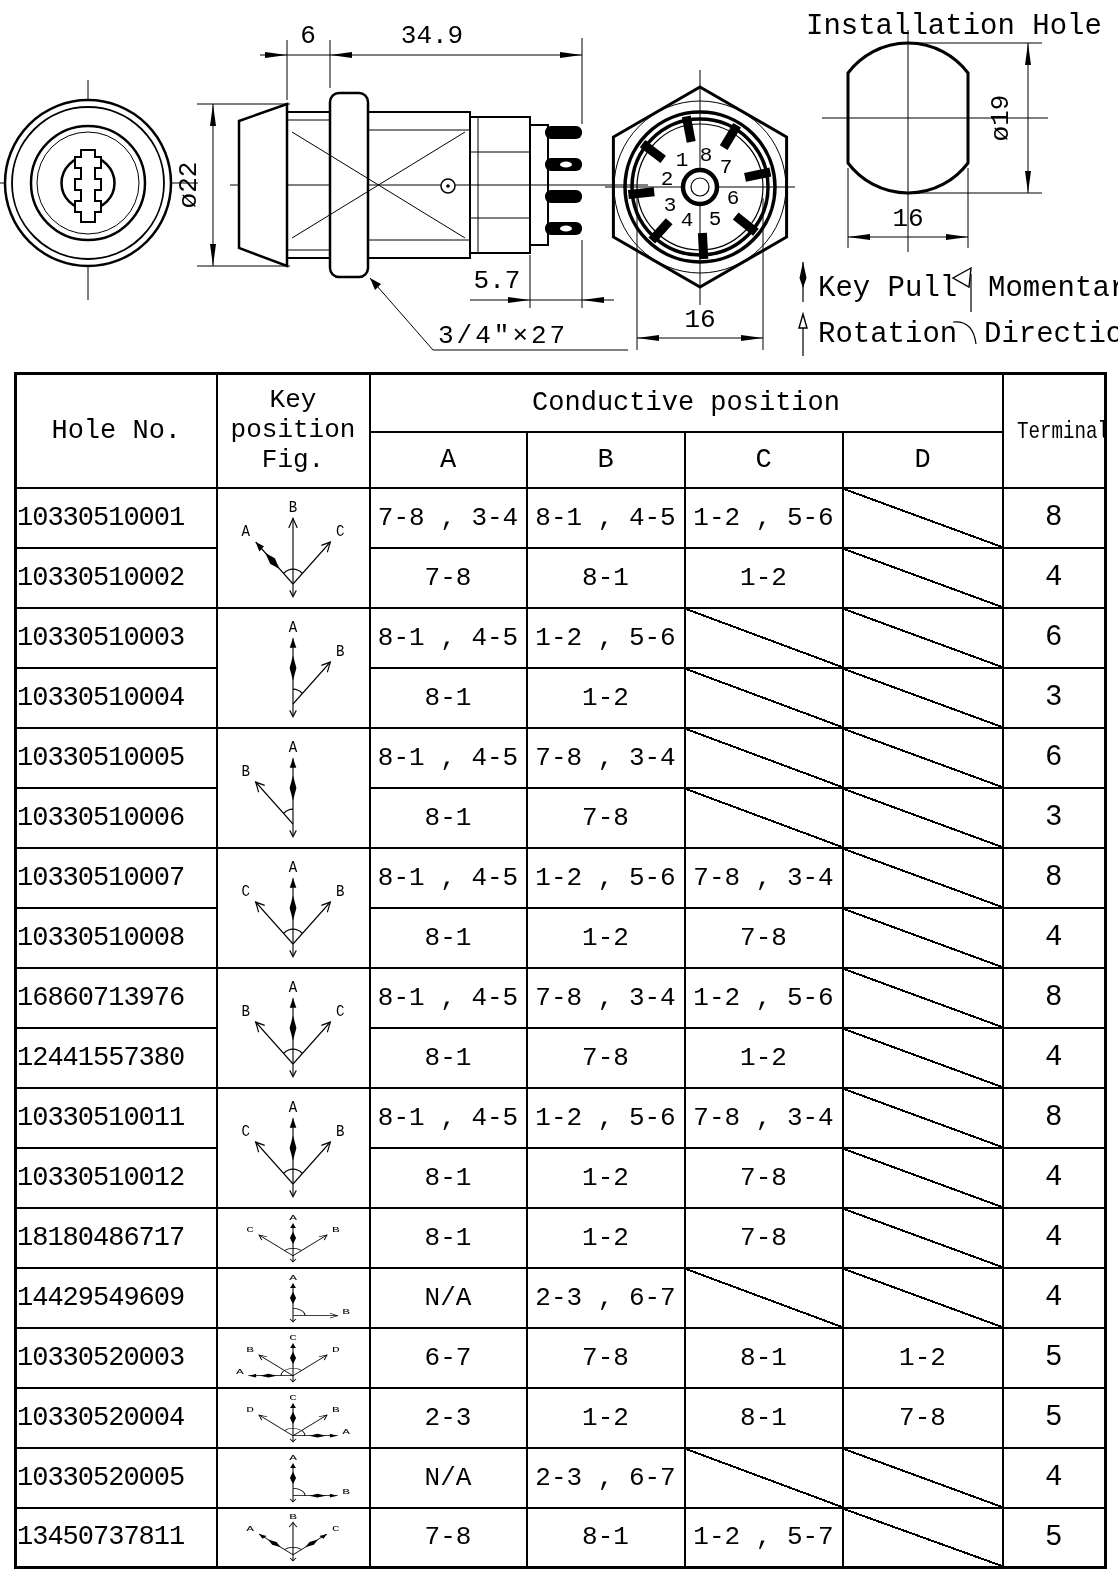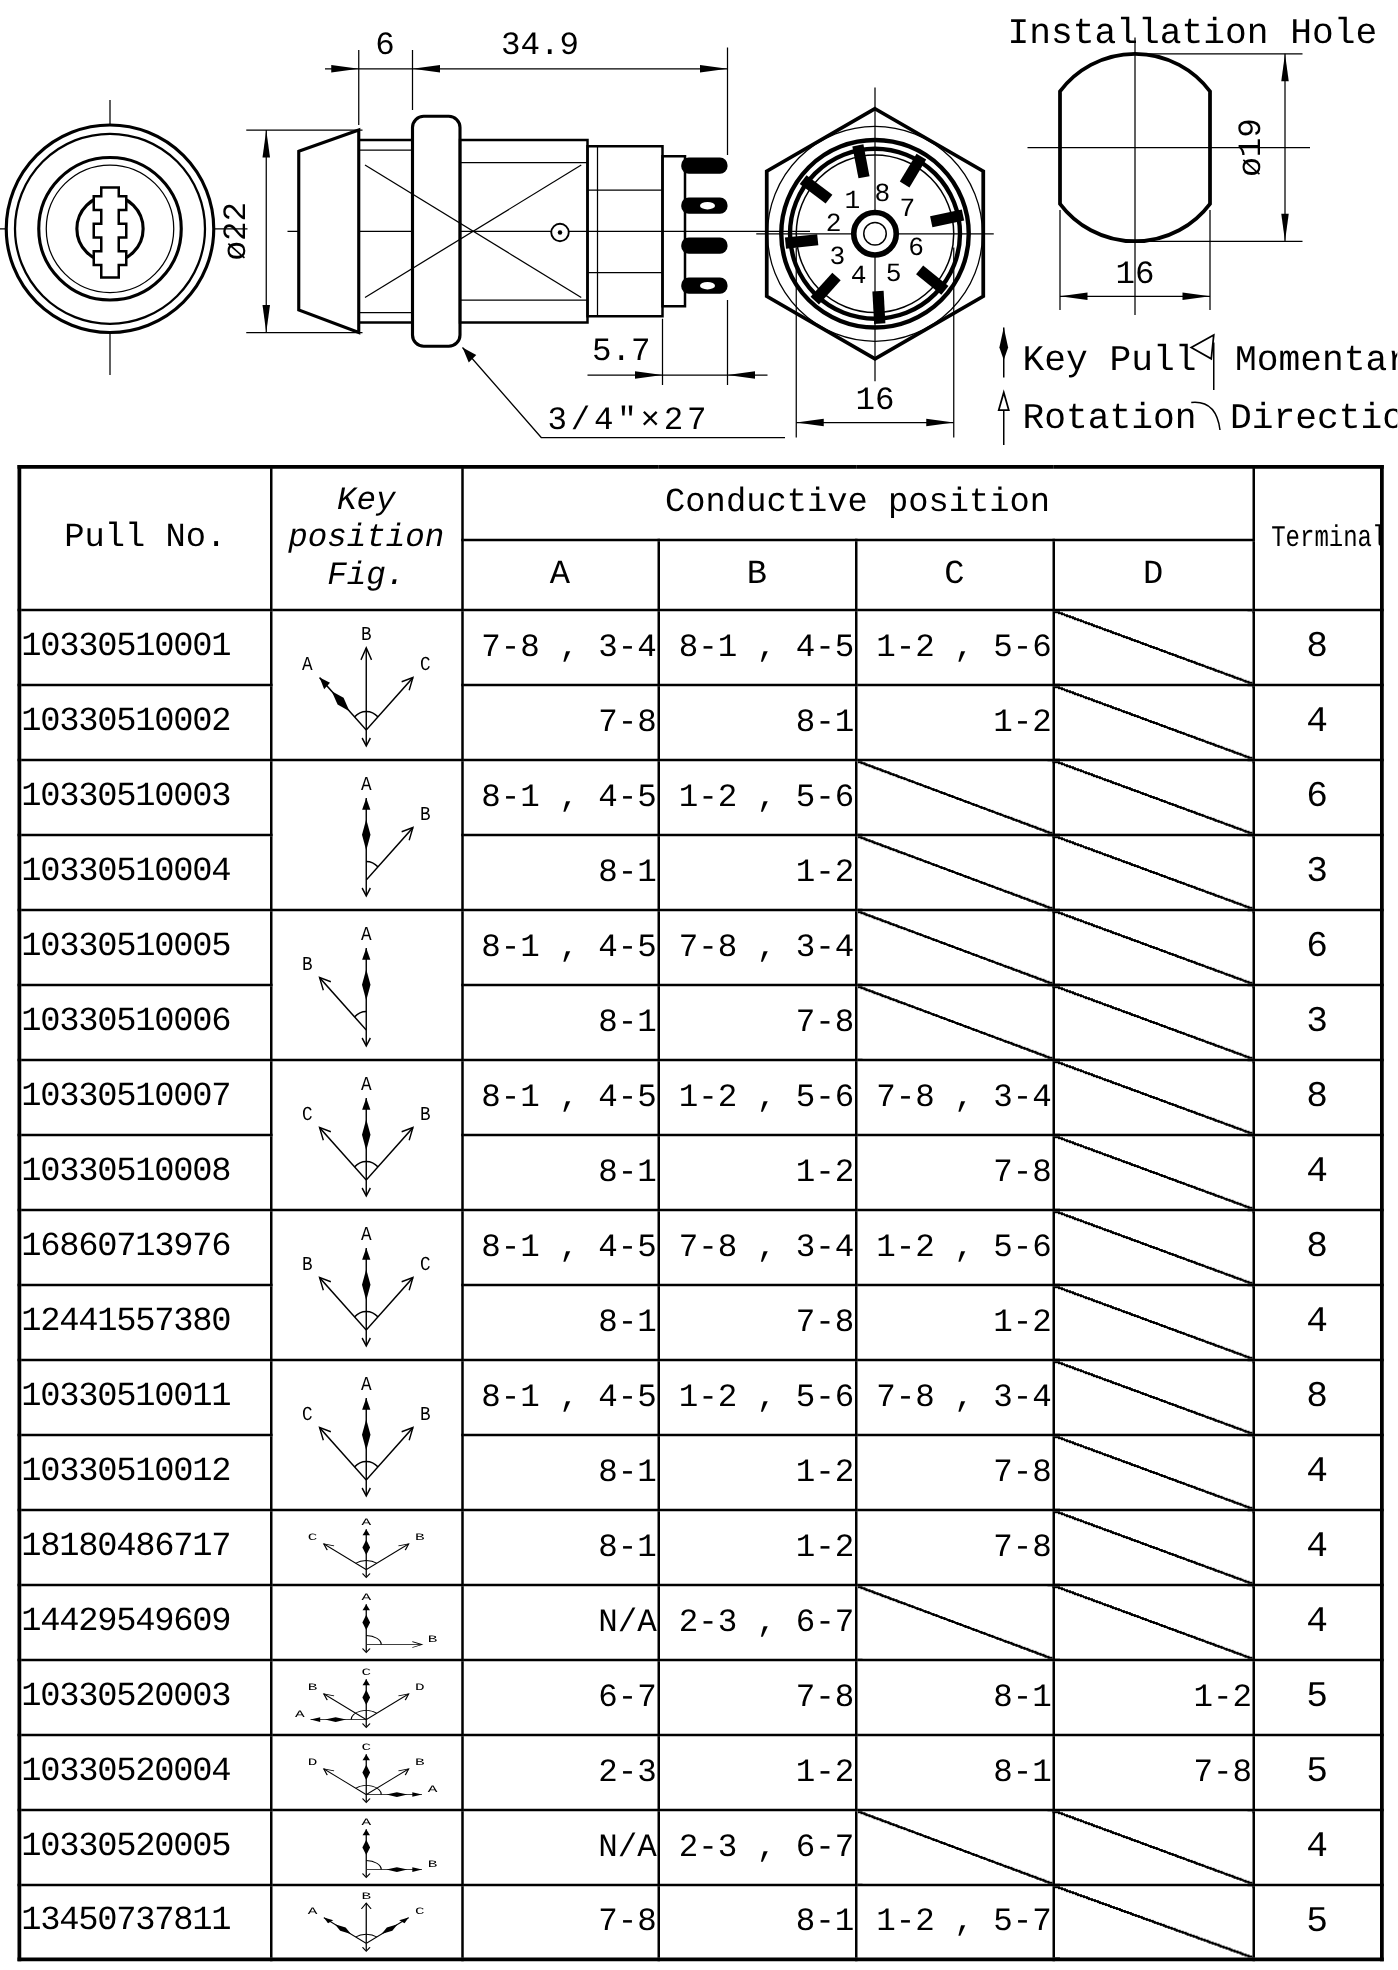--- a/index.html
+++ b/index.html
@@ -14,25 +14,25 @@
   .bigtxt{font-size:29px;}
   .pintxt{font-size:21px;}
 
   table.spec{position:absolute;left:14px;top:372px;width:1090px;
              border-collapse:collapse;table-layout:fixed;
              border:3px solid #000;}
   table.spec th, table.spec td{border:2px solid #000;font-weight:normal;
              padding:0;overflow:hidden;vertical-align:middle;}
   thead .h1{height:58px;font-size:27px;text-align:center;}
   thead .h2{height:56px;font-size:27px;text-align:center;}
-  .hdr-multi{font-size:26px;line-height:1.15;text-align:center;font-style:italic;}
+  .hdr-multi{font-size:26px;line-height:1.15;text-align:center;}
   .term-hdr{display:inline-block;font-size:24px;transform:scaleX(0.8);white-space:nowrap;}
   tbody tr{height:60px;}
   td.item{font-size:27px;text-align:left;letter-spacing:-1px;}
-  td.val{font-size:26px;text-align:right;padding-left:13px;white-space:nowrap;}
+  td.val{font-size:26px;text-align:center;padding-left:13px;white-space:nowrap;}
   td.term{font-size:29px;text-align:center;}
   td.slash{background-image:linear-gradient(to top right,
             transparent calc(50% - 1px),#000 calc(50% - 1px),
             #000 calc(50% + 1px),transparent calc(50% + 1px));}
   td.figcell{text-align:center;vertical-align:middle;}
   td.figcell svg{display:inline-block;vertical-align:middle;}
   .figtext{font-size:15px;}
 </style>
 </head>
 <body>
@@ -194,21 +194,21 @@
       <col style="width:201px">
         <col style="width:153px">
         <col style="width:157px">
       <col style="width:158px">
         <col style="width:158px">
         <col style="width:160px">
         <col style="width:103px">
     </colgroup>
     <thead>
       <tr class="h1">
-        <th rowspan="2">Pull No.</th>
+        <th rowspan="2">Hole No.</th>
         <th rowspan="2">
             <div class="hdr-multi">Key position Fig.</div>
           </th>
         <th colspan="4">Conductive position</th>
         <th rowspan="2"><span class="term-hdr">Terminals</span></th>
       </tr>
       <tr class="h2">
         <th>A</th>
         <th>B</th>
         <th>C</th>

